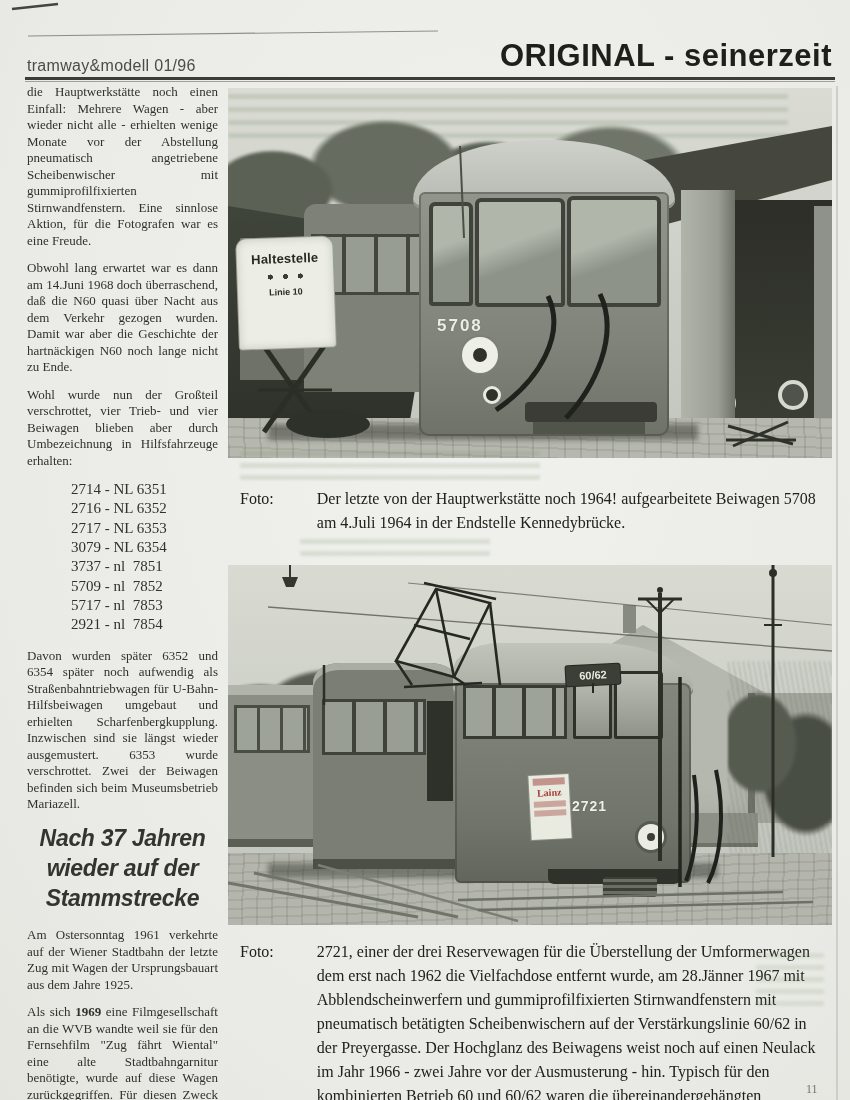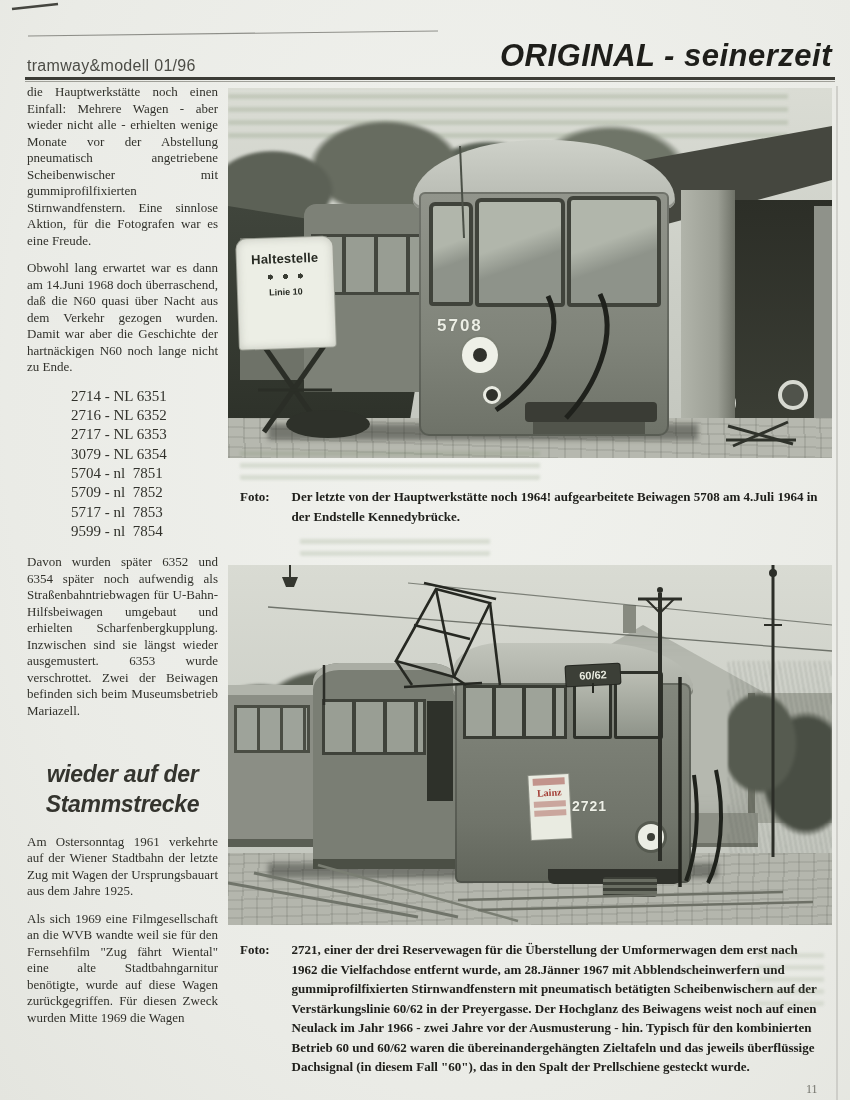--- a/index.html
+++ b/index.html
@@ -3,40 +3,40 @@
 <meta charset="utf-8">
 <style>
   html,body{margin:0;padding:0;background:#888;}
   .page{position:relative;width:850px;height:1100px;margin:0 auto;overflow:hidden;
         background:radial-gradient(ellipse at 55% 35%, #f1f2ee 0%, #eaebe6 70%, #e4e5df 100%);
         font-family:"Liberation Serif", serif;color:#2e2e29;}
   .abs{position:absolute;}
 
   
   .mag-issue{left:27px;top:57px;font-family:"Liberation Sans",sans-serif;font-size:16px;color:#4c4c46;letter-spacing:.3px;}
-  .section-title{right:18px;top:38px;font-family:"Liberation Sans",sans-serif;font-weight:bold;font-style:italic;
+  .section-title{right:18px;top:38px;font-family:"Liberation Sans",sans-serif;font-weight:bold;
                  font-size:31px;color:#1e1e1a;letter-spacing:.5px;}
   .rule1{left:25px;top:77px;width:810px;height:2.6px;background:#3c3c36;}
   .rule2{left:25px;top:81px;width:810px;height:1px;background:#a0a099;}
 
   
   .leftcol{left:27px;top:84px;width:191px;font-size:13px;line-height:1.27;text-align:justify;color:#31312b;}
   .leftcol p{margin:0 0 11px 0;}
   .renum{margin:4px 0 13px 0;padding-left:44px;font-size:15px;line-height:1.29;}
   .renum div{white-space:pre;}
   .article-heading{margin:10px 0 14px 0;font-family:"Liberation Sans",sans-serif;font-weight:bold;font-style:italic;
                    font-size:23px;line-height:1.3;text-align:center;color:#34342e;letter-spacing:-.3px;}
-  .b1969{font-weight:normal;}
-
-  
-  .caption{display:flex;gap:22px;font-weight:bold;font-size:13px;line-height:1.5;color:#20201c;}
+  .b1969{font-weight:bold;}
+
+  
+  .caption{display:flex;gap:9px;font-weight:normal;font-size:16px;line-height:1.5;color:#20201c;}
   .cap1{left:240px;top:487px;width:580px;}
   .cap2{left:240px;top:940px;width:582px;}
   .cap-label{flex:0 0 auto;}
-  .cap-text{flex:1;}
+  .cap-text{flex:1;margin-left:34px;}
 
   .page-number{left:806px;top:1082px;font-size:12px;color:#73736c;}
 
   
   .photo{position:absolute;overflow:hidden;background:#ced1c9;box-shadow:inset 0 0 3px rgba(55,58,50,.5);}
   .photo .abs{position:absolute;}
   #photo1{left:228px;top:88px;width:604px;height:370px;}
   #photo2{left:228px;top:565px;width:604px;height:360px;}
   .photo svg{left:0;top:0;pointer-events:none;}
 
@@ -168,32 +168,33 @@
   </svg>
 
   <div class="abs mag-issue">tramway&amp;modell 01/96</div>
   <div class="abs section-title">ORIGINAL - seinerzeit</div>
   <div class="abs rule1"></div>
   <div class="abs rule2"></div>
 
   <div class="abs leftcol">
     <p>die Hauptwerkstätte noch einen Einfall: Mehrere Wagen - aber wieder nicht alle - erhielten wenige Monate vor der Abstellung pneumatisch angetriebene Scheibenwischer mit gummiprofilfixierten Stirnwandfenstern. Eine sinnlose Aktion, für die Fotografen war es eine Freude.</p>
     <p>Obwohl lang erwartet war es dann am 14.Juni 1968 doch überraschend, daß die N60 quasi über Nacht aus dem Verkehr gezogen wurden. Damit war aber die Geschichte der hartnäckigen N60 noch lange nicht zu Ende.</p>
+    <p>Wohl wurde nun der Großteil verschrottet, vier Trieb- und vier Beiwagen blieben aber durch Umbezeichnung in Hilfsfahrzeuge erhalten:</p>
     <div class="renum">
       <div>2714 - NL 6351</div>
       <div>2716 - NL 6352</div>
       <div>2717 - NL 6353</div>
       <div>3079 - NL 6354</div>
-      <div>5704 - nl  7851</div>
+      <div>3737 - nl  7851</div>
       <div>5709 - nl  7852</div>
       <div>5717 - nl  7853</div>
-      <div>9599 - nl  7854</div>
+      <div>2921 - nl  7854</div>
     </div>
     <p>Davon wurden später 6352 und 6354 später noch aufwendig als Straßenbahntriebwagen für U-Bahn-Hilfsbeiwagen umgebaut und erhielten Scharfenbergkupplung. Inzwischen sind sie längst wieder ausgemustert. 6353 wurde verschrottet. Zwei der Beiwagen befinden sich beim Museumsbetrieb Mariazell.</p>
-    <h2 class="article-heading"><br><span>wieder auf der</span><br><span>Stammstrecke</span></h2>
+    <h2 class="article-heading"><span>Nach 37 Jahren</span><br><span>wieder auf der</span><br><span>Stammstrecke</span></h2>
     <p>Am Ostersonntag 1961 verkehrte auf der Wiener Stadtbahn der letzte Zug mit Wagen der Ursprungsbauart aus dem Jahre 1925.</p>
     <p><span>Als sich </span><span class="b1969">1969</span><span> eine Filmgesellschaft an die WVB wandte weil sie für den Fernsehfilm "Zug fährt Wiental" eine alte Stadtbahngarnitur benötigte, wurde auf diese Wagen zurückgegriffen. Für diesen Zweck wurden Mitte 1969 die Wagen</span></p>
   </div>
 
   <div class="photo" id="photo1">
     <div class="abs p1-sky"></div>
     <div class="abs p1-ghost"></div>
     <div class="abs p1-trees"></div>
     <div class="abs p1-ceiling"></div>
     <div class="abs p1-interior"></div>

